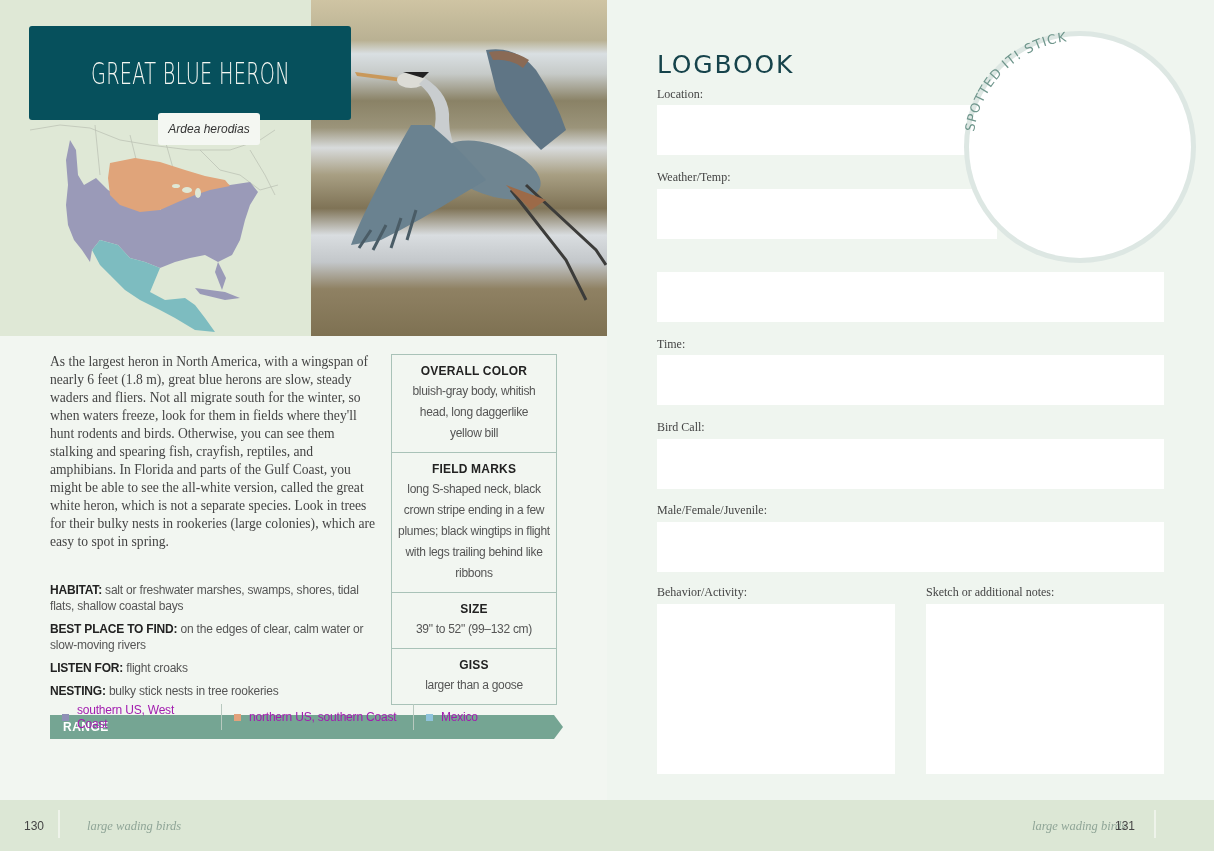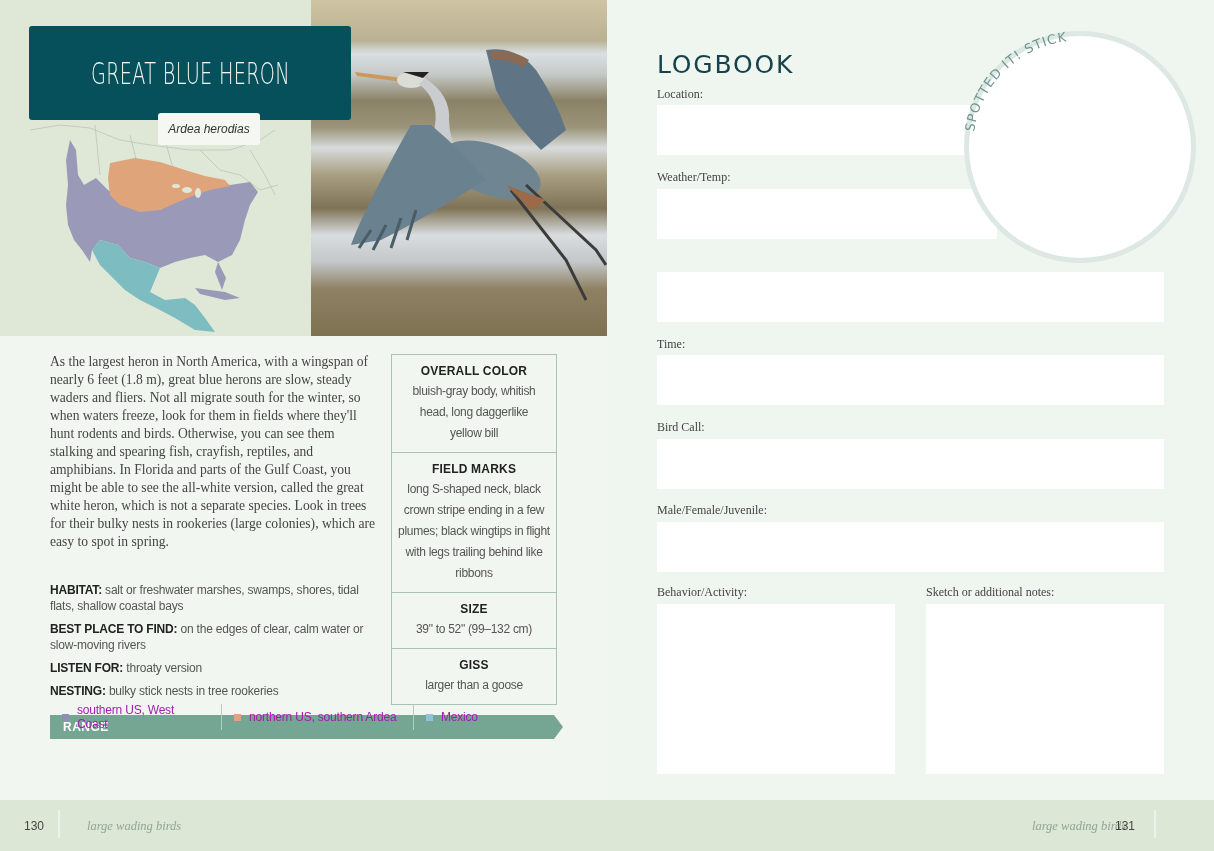--- a/index.html
+++ b/index.html
@@ -127,21 +127,21 @@
 </div>
 <div class="latin-tag">
   <span>Ardea herodias</span>
 </div>
 
 <p class="description" style="margin:0;">As the largest heron in North America, with a wingspan of nearly 6 feet (1.8 m), great blue herons are slow, steady waders and fliers. Not all migrate south for the winter, so when waters freeze, look for them in fields where they'll hunt rodents and birds. Otherwise, you can see them stalking and spearing fish, crayfish, reptiles, and amphibians. In Florida and parts of the Gulf Coast, you might be able to see the all-white version, called the great white heron, which is not a separate species. Look in trees for their bulky nests in rookeries (large colonies), which are easy to spot in spring.</p>
 
 <div class="facts">
   <div class="fact"><b>HABITAT:</b> <span>salt or freshwater marshes, swamps, shores, tidal flats, shallow coastal bays</span></div>
   <div class="fact"><b>BEST PLACE TO FIND:</b> <span>on the edges of clear, calm water or slow-moving rivers</span></div>
-  <div class="fact"><b>LISTEN FOR:</b> <span>throaty version</span></div>
+  <div class="fact"><b>LISTEN FOR:</b> <span>flight croaks</span></div>
   <div class="fact"><b>NESTING:</b> <span>bulky stick nests in tree rookeries</span></div>
 </div>
 
 <div class="idbox">
   <div class="idcell">
     <div class="h">OVERALL COLOR</div>
     <div class="v" style="padding:0 10px;">bluish-gray body, whitish head, long daggerlike yellow bill</div>
   </div>
   <div class="idcell">
     <div class="h">FIELD MARKS</div>
@@ -160,21 +160,21 @@
 <div class="range-bar">
   <span>RANGE</span>
 </div>
 <div class="range-legend">
   <div class="legend-item li1">
     <span class="swatch" style="background:#8e8fb5"></span>
     <span>southern US, West Coast</span>
   </div>
   <div class="legend-item li2">
     <span class="swatch" style="background:#e3a27c"></span>
-    <span>northern US, southern Ardea</span>
+    <span>northern US, southern Coast</span>
   </div>
   <div class="legend-item">
     <span class="swatch" style="background:#8fc3dc"></span>
     <span>Mexico</span>
   </div>
 </div>
 
 <div class="logbook-title">LOGBOOK</div>
 
 <div class="field-label" style="left:657px; top:87px;">Location:</div>

